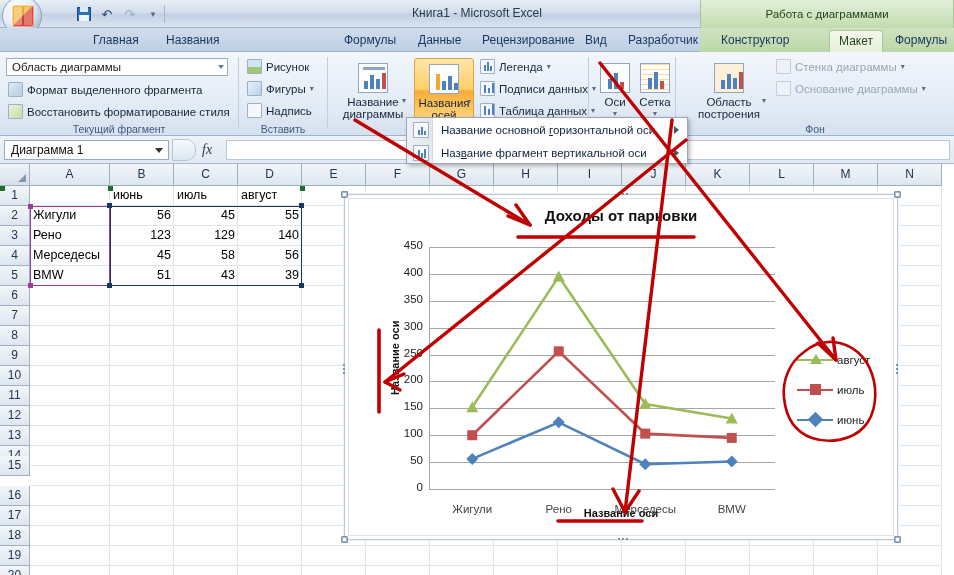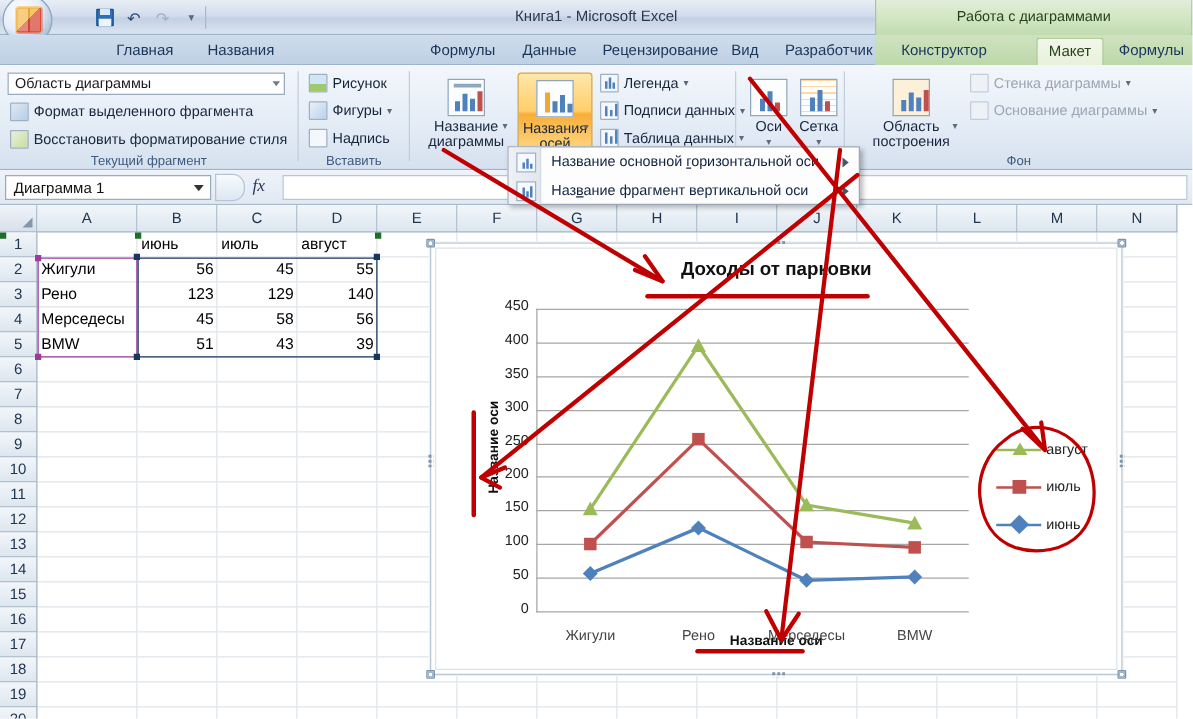--- a/index.html
+++ b/index.html
@@ -518,21 +518,21 @@
       <div class="rowhead" style="top: 102px;">5</div>
       <div class="rowhead" style="top: 122px;">6</div>
       <div class="rowhead" style="top: 142px;">7</div>
       <div class="rowhead" style="top: 162px;">8</div>
       <div class="rowhead" style="top: 182px;">9</div>
       <div class="rowhead" style="top: 202px;">10</div>
       <div class="rowhead" style="top: 222px;">11</div>
       <div class="rowhead" style="top: 242px;">12</div>
       <div class="rowhead" style="top: 262px;">13</div>
       <div class="rowhead" style="top: 282px;">14</div>
-      <div class="rowhead" style="top: 302px;">15</div>
+      <div class="rowhead" style="top: 292px;">15</div>
       <div class="rowhead" style="top: 322px;">16</div>
       <div class="rowhead" style="top: 342px;">17</div>
       <div class="rowhead" style="top: 362px;">18</div>
       <div class="rowhead" style="top: 382px;">19</div>
       <div class="rowhead" style="top: 402px;">20</div>
     </div>
   <div id="gridcells">
       <div class="gcell" style="left: 30px; width: 80px; top: 22px;"></div>
       <div class="gcell" style="left: 110px; width: 64px; top: 22px;"></div>
       <div class="gcell" style="left: 174px; width: 64px; top: 22px;"></div>

